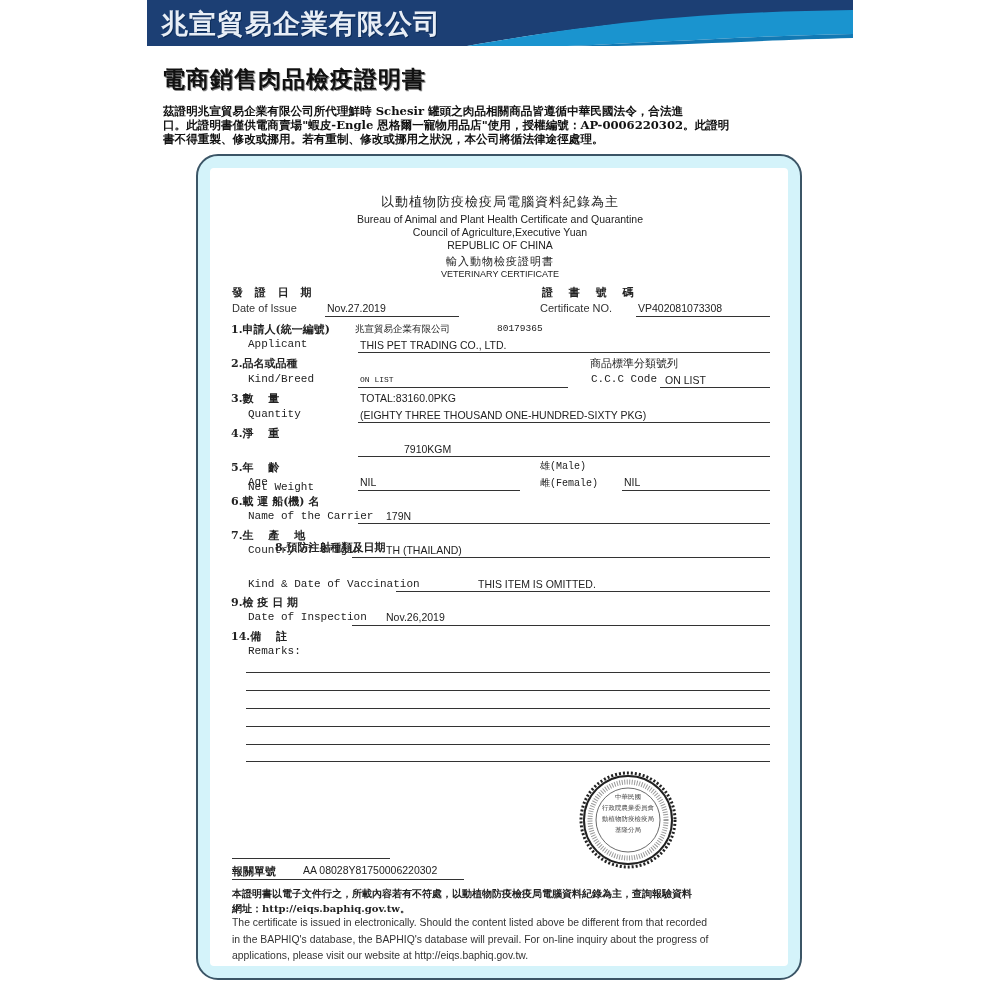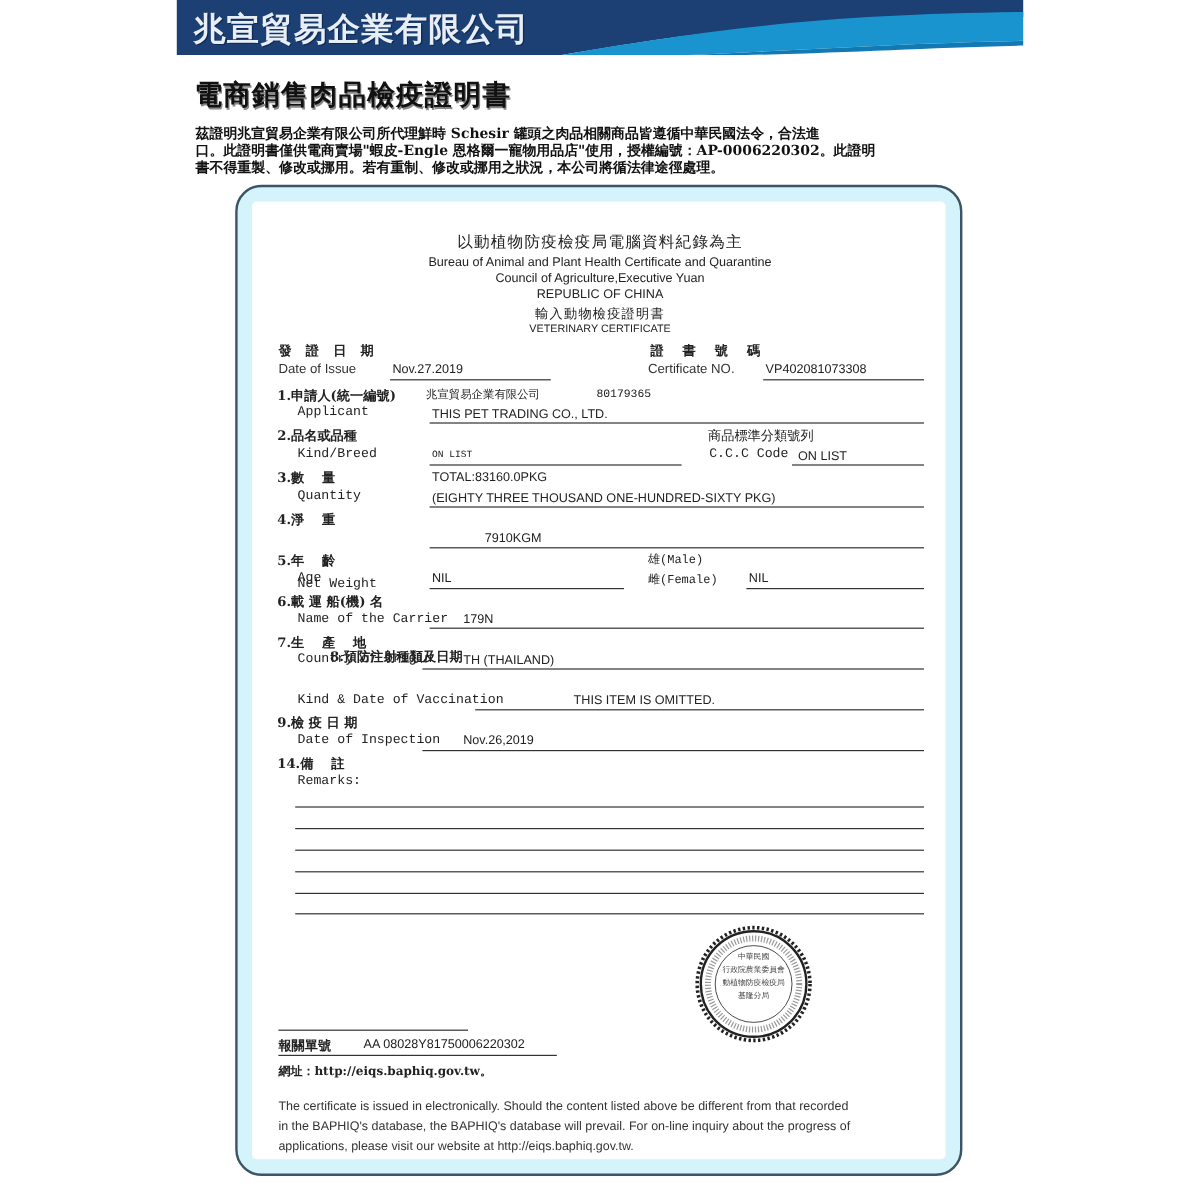--- a/index.html
+++ b/index.html
@@ -153,20 +153,21 @@
       <div>基隆分局</div>
     </div>
   </div>
 
   <div class="line" style="left:232px; top:858px; width:158px;"></div>
   <div class="lbl-zh" style="left:232px; top:864px;">報關單號</div>
   <div class="val" style="left:303px; top:864px;">AA 08028Y81750006220302</div>
   <div class="line" style="left:232px; top:879px; width:232px;"></div>
 
   <div class="footer-zh">
+    <div>本證明書以電子文件行之，所載內容若有不符處，以動植物防疫檢疫局電腦資料紀錄為主，查詢報驗資料</div>
     <div>網址：http://eiqs.baphiq.gov.tw。</div>
   </div>
   <div class="footer-en">
     <div>The certificate is issued in electronically. Should the content listed above be different from that recorded</div>
     <div>in the BAPHIQ's database, the BAPHIQ's database will prevail. For on-line inquiry about the progress of</div>
     <div>applications, please visit our website at http://eiqs.baphiq.gov.tw.</div>
   </div>
 </div>
 
 </body></html>

